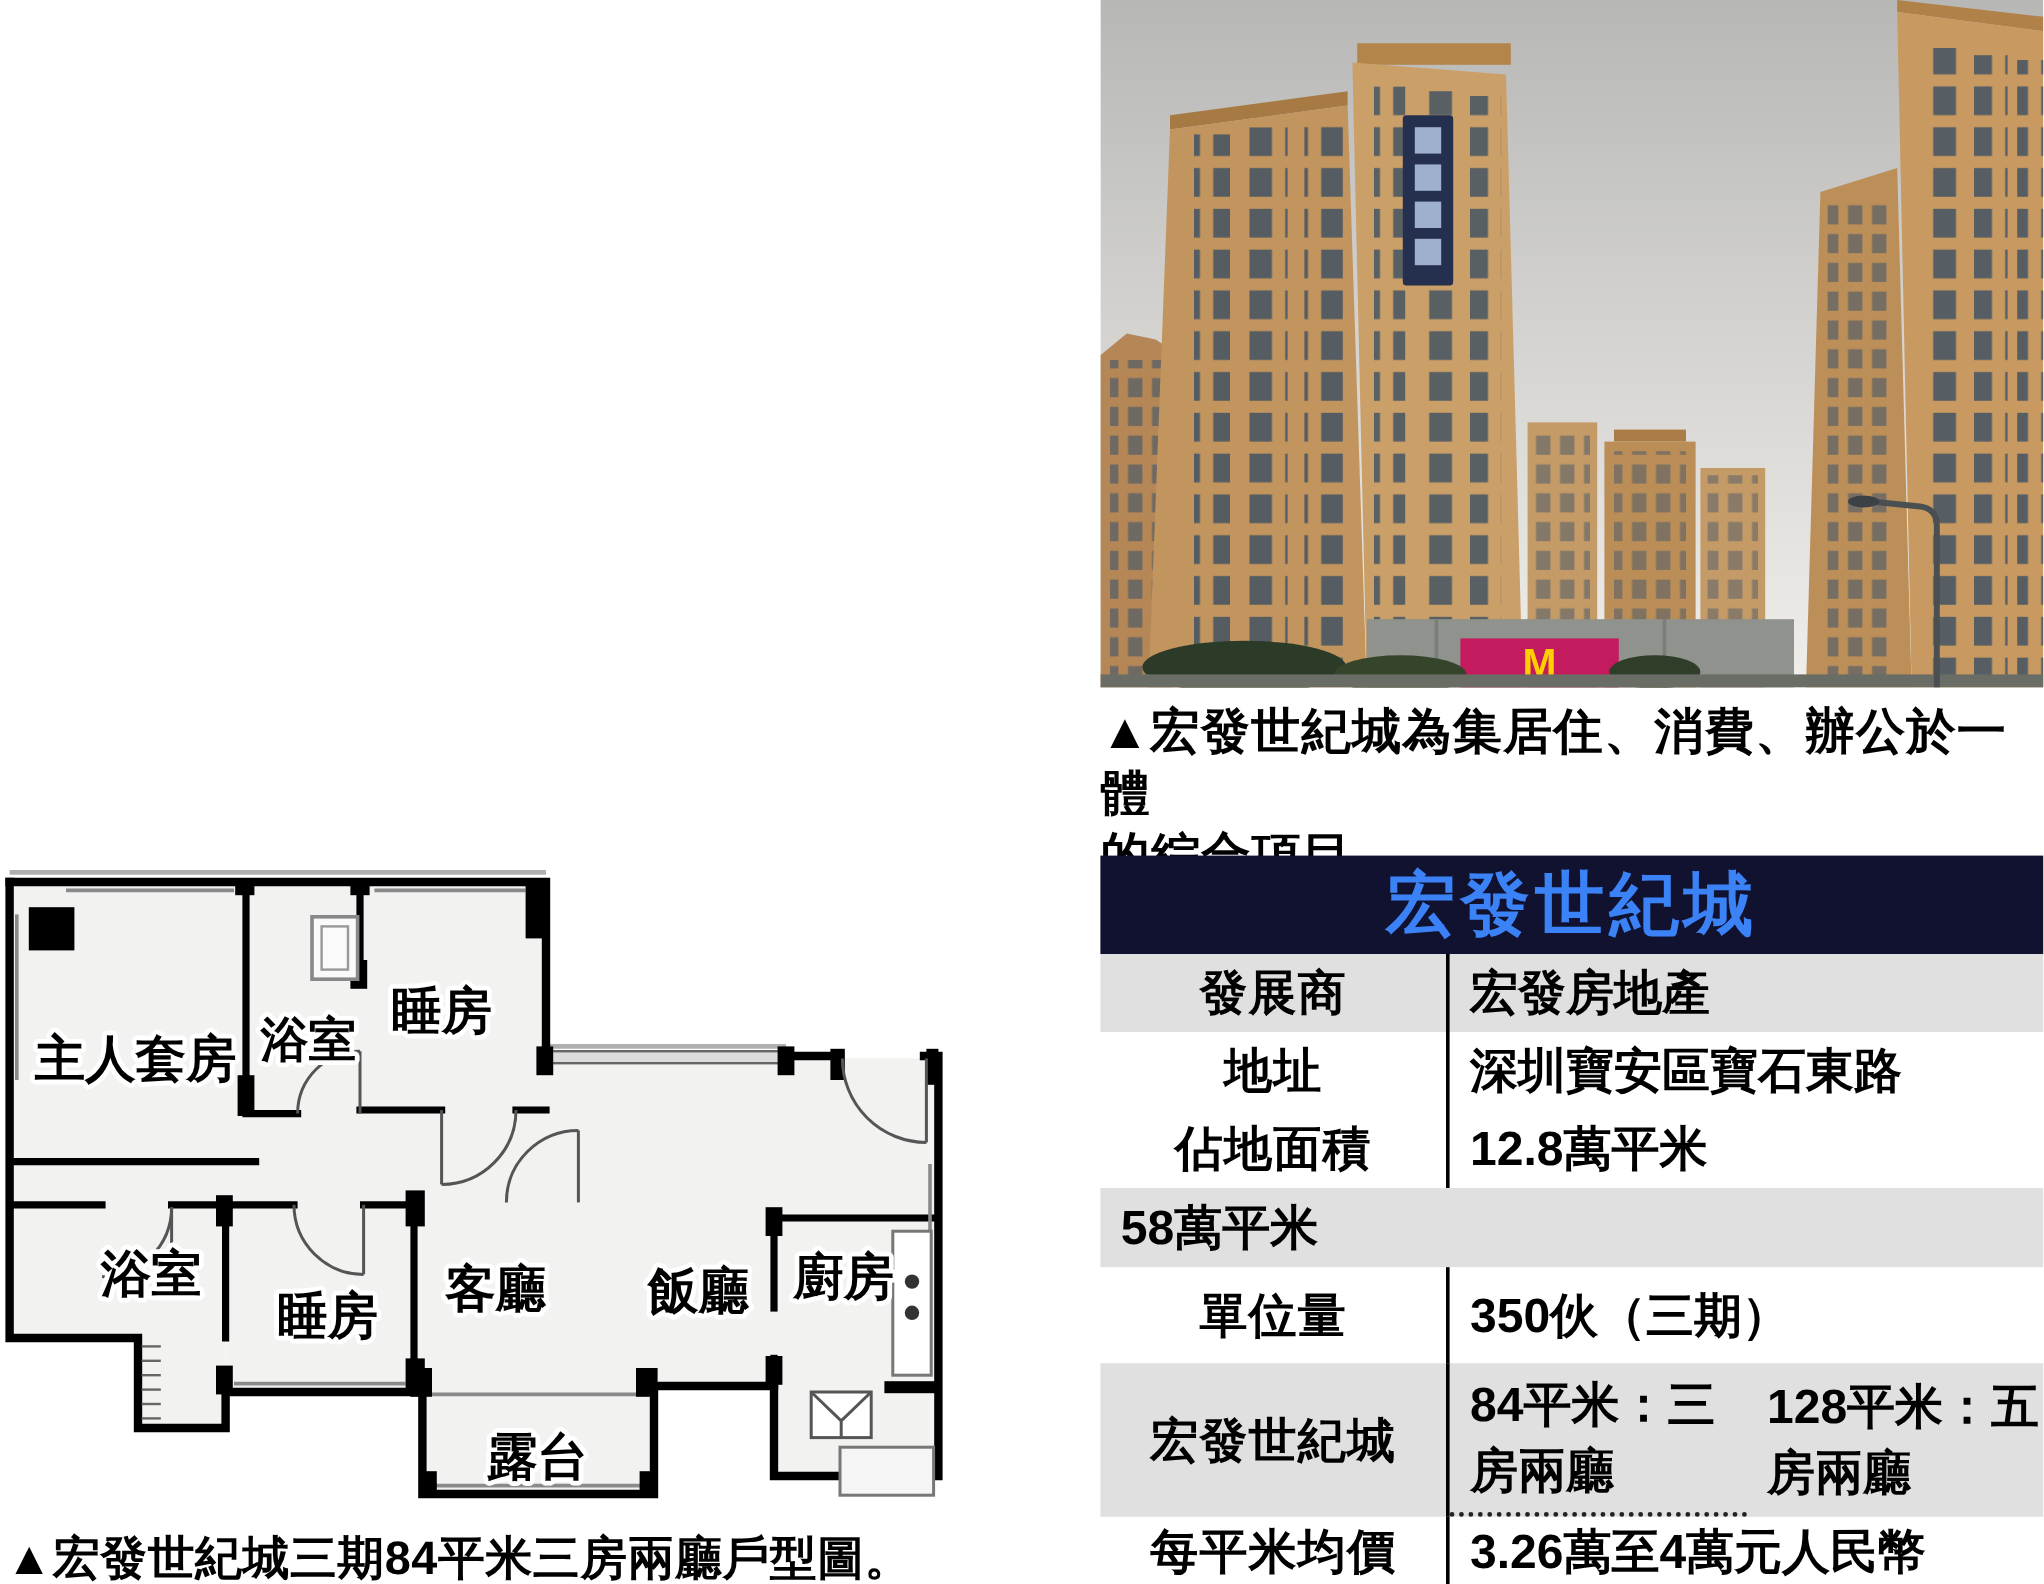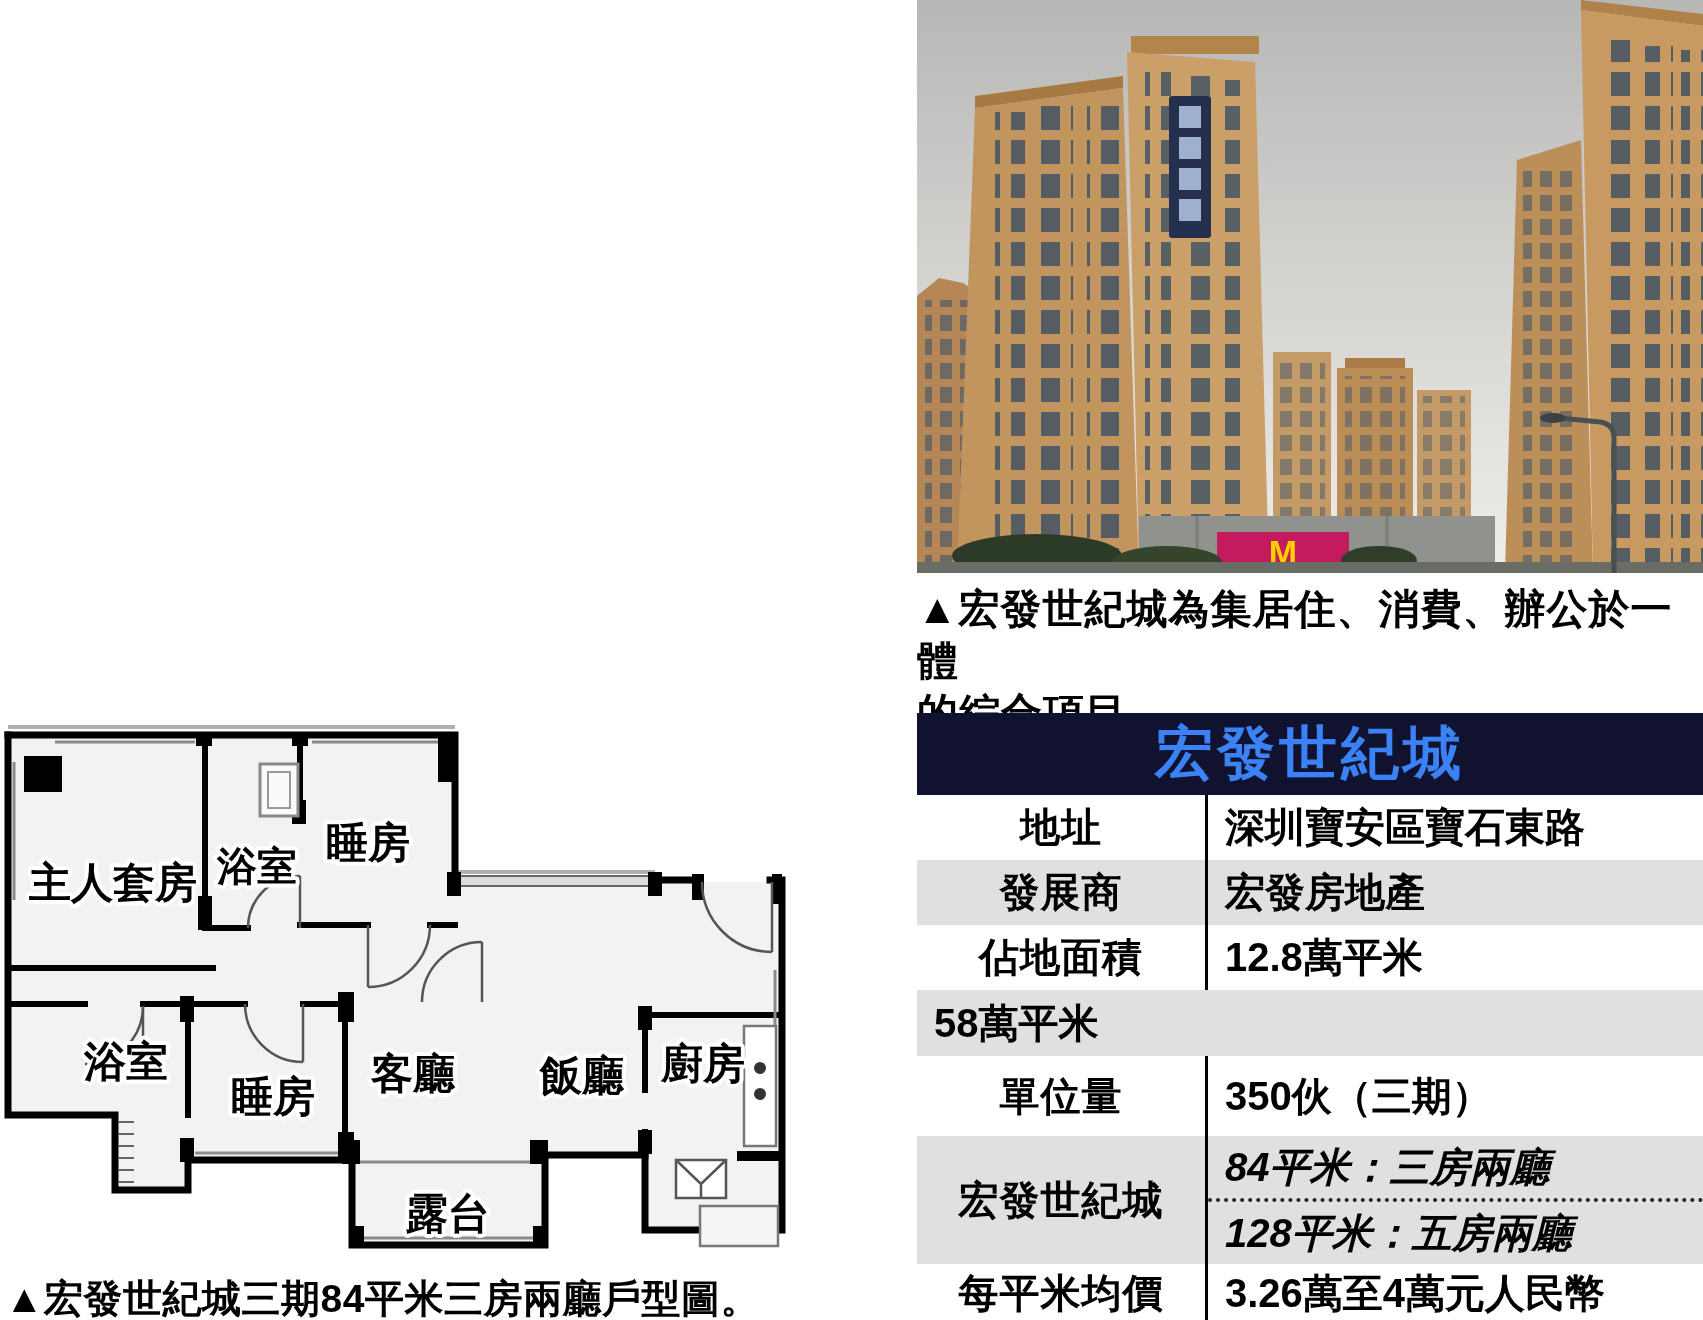--- a/index.html
+++ b/index.html
@@ -11,21 +11,21 @@
   .plan-caption{font-weight:700;font-size:39px;color:#000;letter-spacing:0.5px;white-space:nowrap;}
   
   .infotable{position:absolute;left:917px;top:713px;width:786px;border-bottom:5px solid #000;}
   .t-header{height:82px;background:#10122f;color:#3b82f6;display:flex;align-items:center;justify-content:center;
             font-size:58px;font-weight:700;letter-spacing:4px;}
   .t-row{display:grid;grid-template-columns:291px 1fr;}
   .t-row.alt{background:#e0e0e0;}
   .t-label{display:flex;align-items:center;justify-content:center;border-right:3px solid #000;
            font-size:40px;font-weight:700;letter-spacing:1px;}
   .t-value{display:flex;align-items:center;padding-left:17px;font-size:40px;font-weight:700;}
-  .t-value-stack{display:flex;flex-direction:column;font-style:italic;}
+  .t-value-stack{display:flex;}
   .t-subvalue{flex:1;display:flex;align-items:center;padding-left:17px;font-size:40px;font-weight:700;}
   .t-subvalue.dotted{border-bottom:4px dotted #222;}
   
   .room-label{font-family:"Liberation Sans","DejaVu Sans",sans-serif;font-weight:700;fill:#000;
               paint-order:stroke;stroke:#ffffff;stroke-width:8px;stroke-linejoin:round;}
 </style>
 </head>
 <body>
 
 <div class="page">
@@ -238,28 +238,28 @@
       <text class="room-label" x="703" y="408" font-size="42">廚房</text>
       <text class="room-label" x="448" y="558" font-size="42">露台</text>
     </g>
   </svg>
 
   <div class="abs plan-caption" style="left:5px;top:1272px">▲宏發世紀城三期84平米三房兩廳戶型圖。</div>
 
   <div class="infotable">
     <div class="t-header">宏發世紀城</div>
 
+    <div class="t-row alt" style="height:65px">
+      <div class="t-label">發展商</div>
+      <div class="t-value">宏發房地產</div>
+    </div>
+
     <div class="t-row" style="height:65px">
       <div class="t-label">地址</div>
       <div class="t-value">深圳寶安區寶石東路</div>
-    </div>
-
-    <div class="t-row alt" style="height:65px">
-      <div class="t-label">發展商</div>
-      <div class="t-value">宏發房地產</div>
     </div>
 
     <div class="t-row" style="height:65px">
       <div class="t-label">佔地面積</div>
       <div class="t-value">12.8萬平米</div>
     </div>
 
     <div class="t-row alt" style="height:66px">
       <div class="t-value">58萬平米</div>
     </div>

